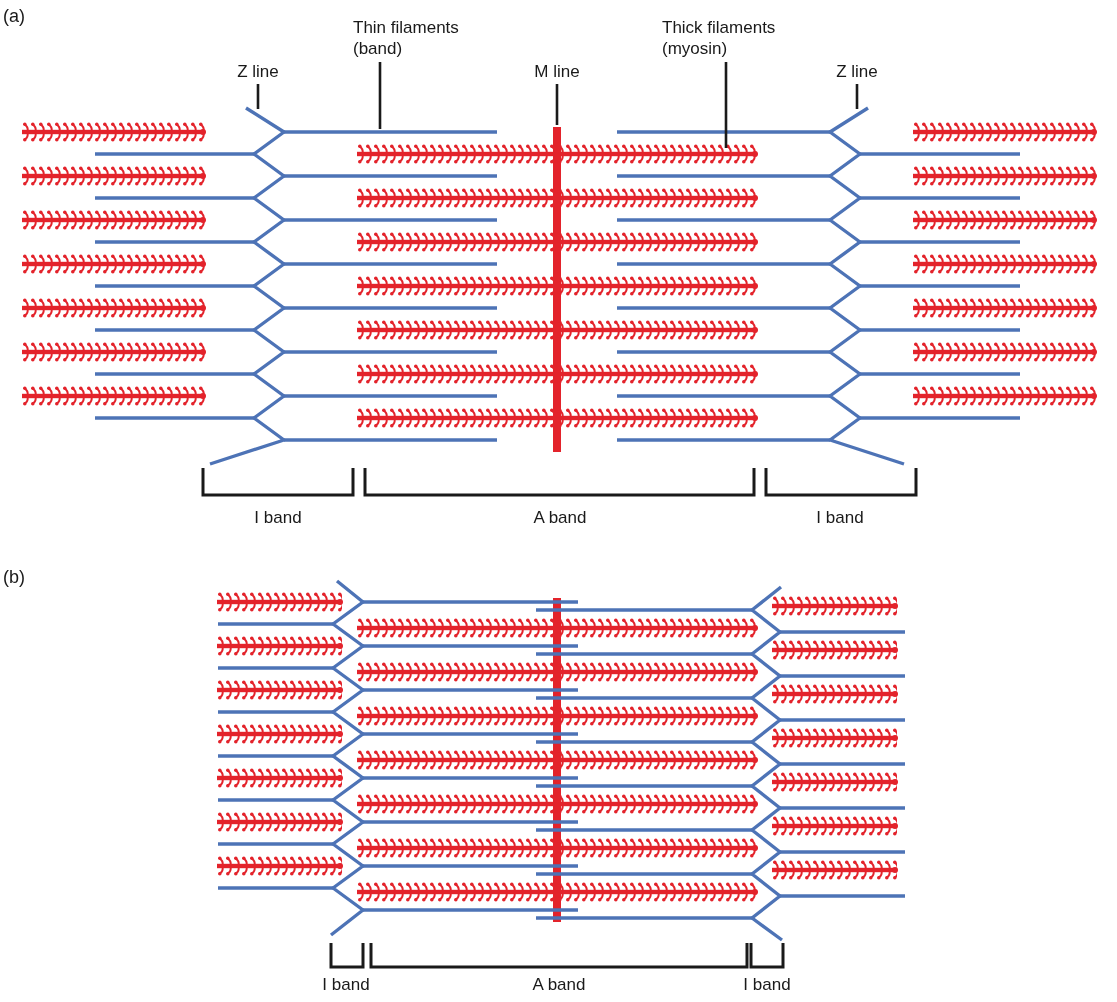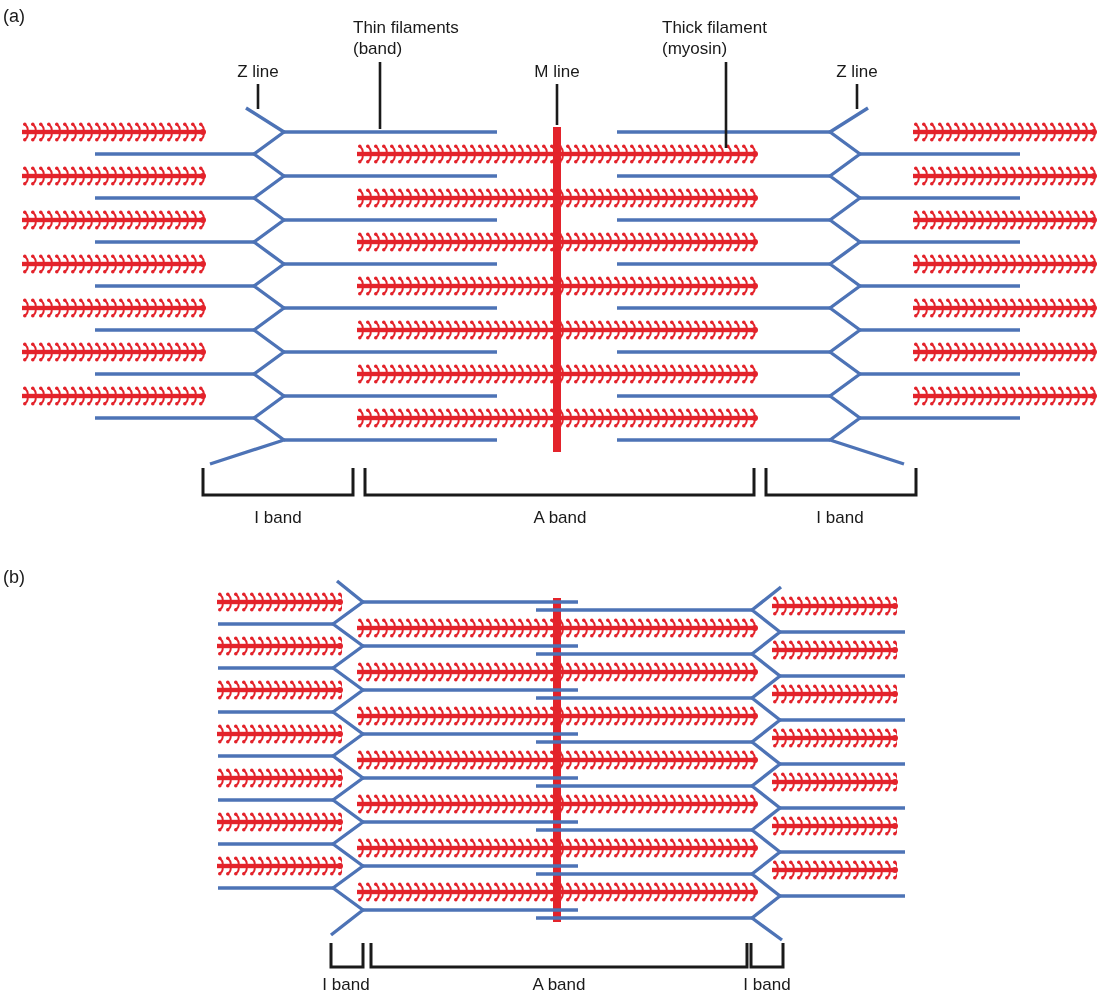--- a/index.html
+++ b/index.html
@@ -281,21 +281,21 @@
     </svg>
 
   <div class="lbl tag" style="left:3px;top:6px">(a)</div>
 
   <div class="lbl" style="left:353px;top:17px">
     <span>Thin filaments</span>
     <span>(band)</span>
   </div>
 
   <div class="lbl" style="left:662px;top:17px">
-    <span>Thick filament</span>
+    <span>Thick filaments</span>
     <span>(myosin)</span>
   </div>
 
   <div class="lbl ctr" style="left:258px;top:61px">Z line</div>
   <div class="lbl ctr" style="left:557px;top:61px">M line</div>
   <div class="lbl ctr" style="left:857px;top:61px">Z line</div>
 
   <div class="lbl ctr" style="left:278px;top:507px">I band</div>
   <div class="lbl ctr" style="left:560px;top:507px">A band</div>
   <div class="lbl ctr" style="left:840px;top:507px">I band</div>

